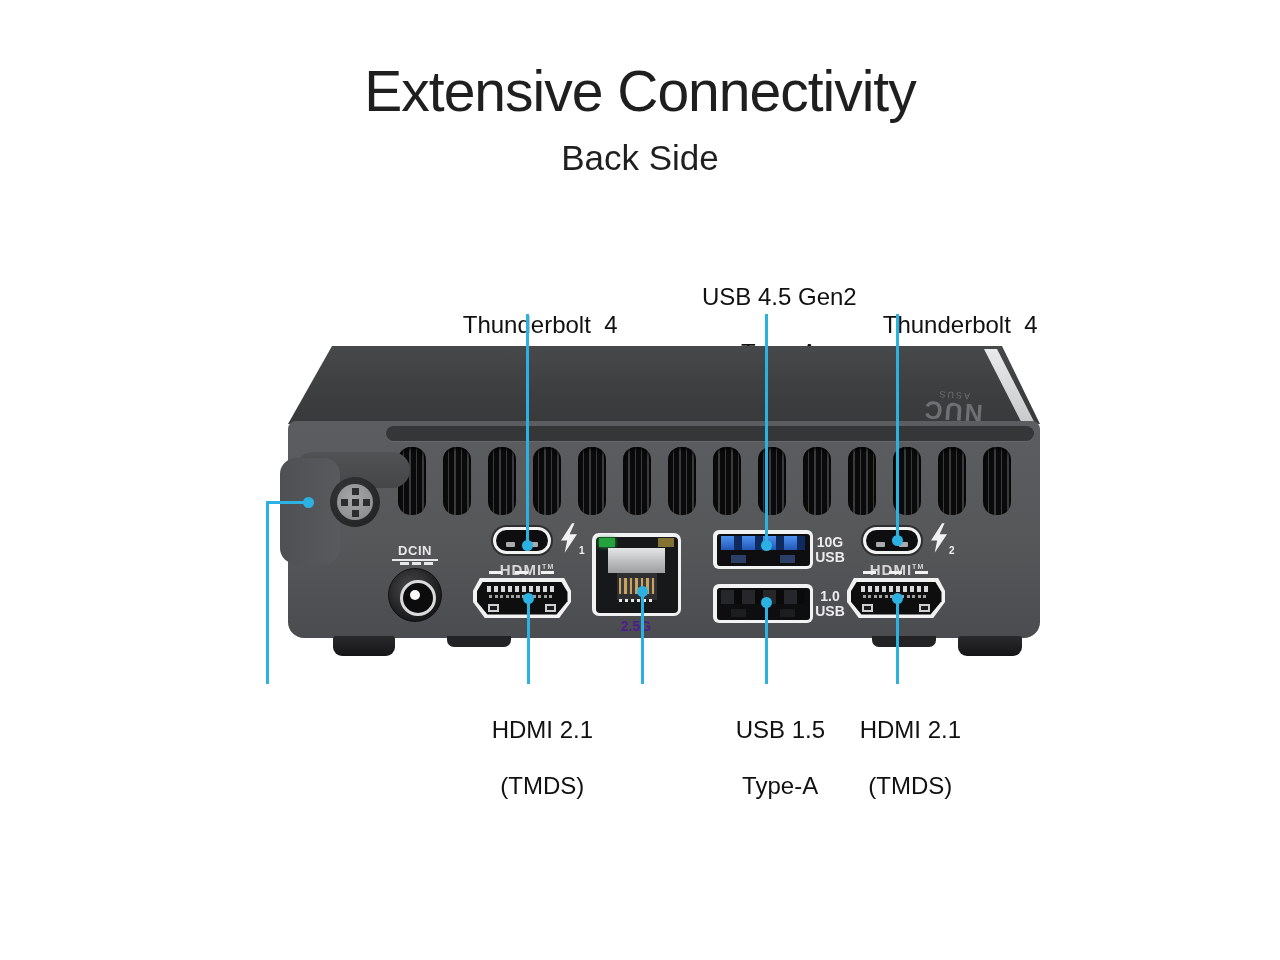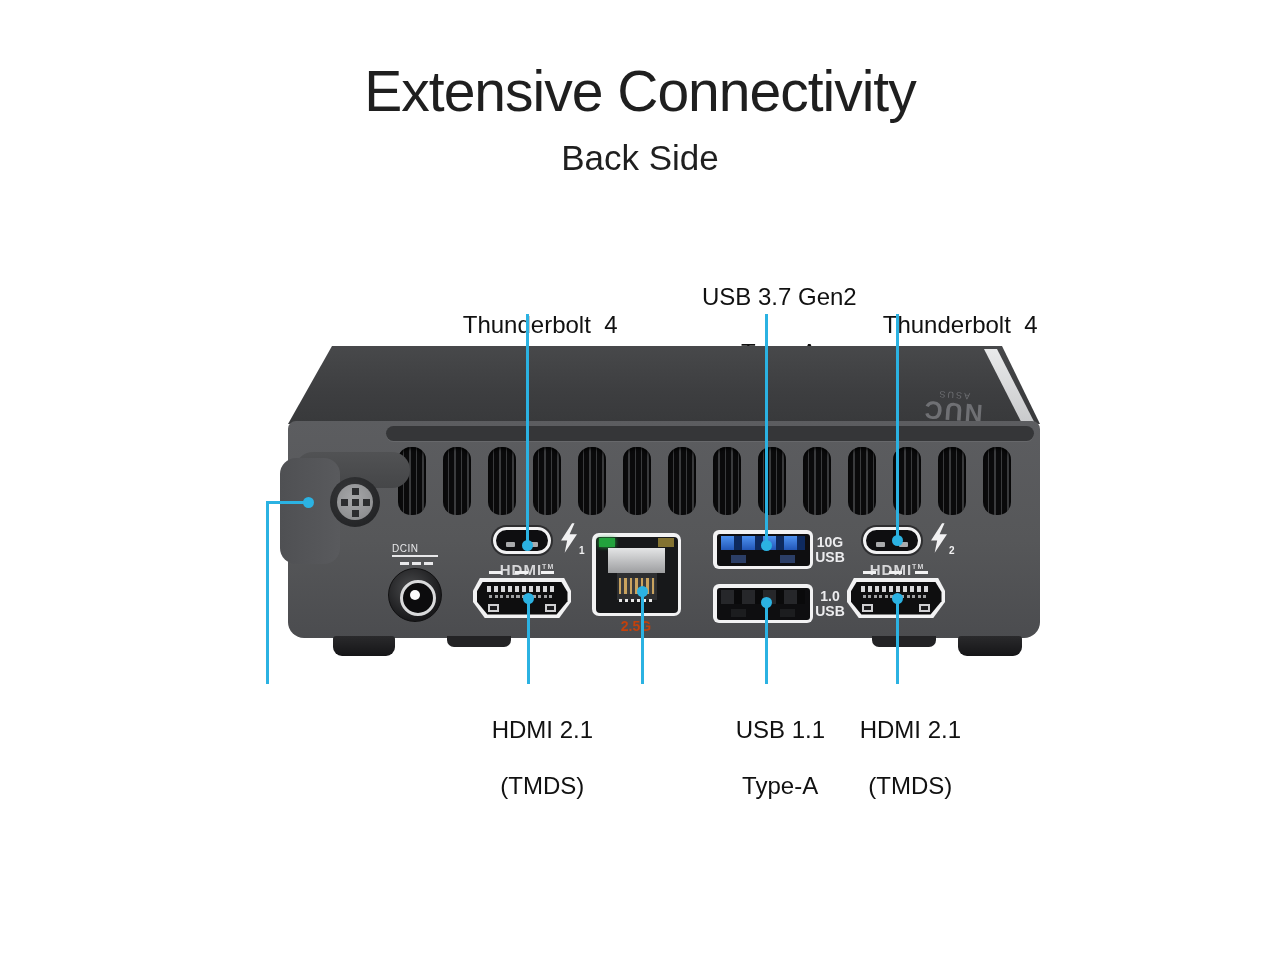--- a/index.html
+++ b/index.html
@@ -72,22 +72,22 @@
                 background:linear-gradient(90deg,#4f5053,#595a5d); }
   .knob-outer { left:330px; top:477px; width:50px; height:50px; border-radius:50%;
                 background:radial-gradient(circle at 40% 35%,#37383a,#1d1e20); }
   .knob-inner { left:337px; top:484px; width:36px; height:36px; border-radius:50%;
                 background:radial-gradient(circle at 45% 40%,#a6a7a9,#868789); }
   .knob-cross { left:352px; top:499px; width:7px; height:7px; background:#2c2d2f;
                 box-shadow:0 -11px 0 #2c2d2f,0 11px 0 #2c2d2f,-11px 0 0 #2c2d2f,11px 0 0 #2c2d2f; }
 
   
   .dcin {
-    left:392px; top:543px; width:46px; 
-    font-size:10px; font-weight:400; letter-spacing:.5px; color:#e8e8ea;
+    left:392px; top:543px; width:46px; text-align:center;
+    font-size:13px; font-weight:700; letter-spacing:.5px; color:#e8e8ea;
     border-bottom:2px solid #e8e8ea; padding-bottom:1px;
   }
   .dcin-dashes { left:400px; top:562px; width:9px; height:3px; background:#e8e8ea;
                  box-shadow:12px 0 0 #e8e8ea,24px 0 0 #e8e8ea; }
   .jack {
     left:388px; top:568px; width:54px; height:54px; border-radius:50%;
     background:radial-gradient(circle at 42% 38%,#4a4b4d,#18181a 72%);
     border:1px solid #101011;
   }
   .jack::before { content:""; position:absolute; left:11px; top:11px; width:30px; height:30px;
@@ -151,35 +151,35 @@
   .usba .b1,.usba .b2 { position:absolute; bottom:6px; width:15px; height:8px; }
   .usba.blue .b1,.usba.blue .b2 { background:#2b3e66; }
   .usba.black .b1,.usba.black .b2 { background:#1c1d1f; }
   .usba .b1 { left:18px; } .usba .b2 { right:18px; }
   .port-tag { font-size:14px; font-weight:700; color:#ececee; line-height:15px; text-align:center; }
 
   
   .foot { background:linear-gradient(180deg,#2a2a2c,#151517); border-radius:3px 3px 9px 9px; }
   .tabfoot { background:#232325; border-radius:0 0 7px 7px; }
 
-  .eth-tag { font-size:14px; font-weight:700; color:#c2410c; transform:translateX(-50%); }
+  .eth-tag { font-size:14px; font-weight:700; color:#4c1d95; transform:translateX(-50%); }
 </style>
 </head>
 <body>
 
 <div id="stage" style="--cy:#2bb2e2;">
 
   <div class="abs title">Extensive Connectivity</div>
   <div class="abs subtitle">Back Side</div>
 
   <div class="abs lbl" style="left:527px; top:283px;">
     <span>Thunderbolt  4</span>
   </div>
   <div class="abs lbl" style="left:766px; top:255px;">
-    <span>USB 3.7 Gen2</span><br>
+    <span>USB 4.5 Gen2</span><br>
     <span>Type-A</span>
   </div>
   <div class="abs lbl" style="left:947px; top:283px;">
     <span>Thunderbolt  4</span>
   </div>
 
   <div class="abs top-face"></div>
   <div class="abs top-strip"></div>
   <div class="abs nuc-logo">
     <span class="nuc">NUC</span>
@@ -317,21 +317,21 @@
   <div class="abs dot" style="left:761px; top:597px;"></div>
 
   <div class="abs vline" style="left:896px; top:598px; height:86px;"></div>
   <div class="abs dot" style="left:892px; top:593px;"></div>
 
   <div class="abs lbl" style="left:529px; top:688px;">
     <span>HDMI 2.1</span><br>
     <span>(TMDS)</span>
   </div>
   <div class="abs lbl" style="left:767px; top:688px;">
-    <span>USB 1.1</span><br>
+    <span>USB 1.5</span><br>
     <span>Type-A</span>
   </div>
   <div class="abs lbl" style="left:897px; top:688px;">
     <span>HDMI 2.1</span><br>
     <span>(TMDS)</span>
   </div>
 
 </div>
 
 </body></html>

